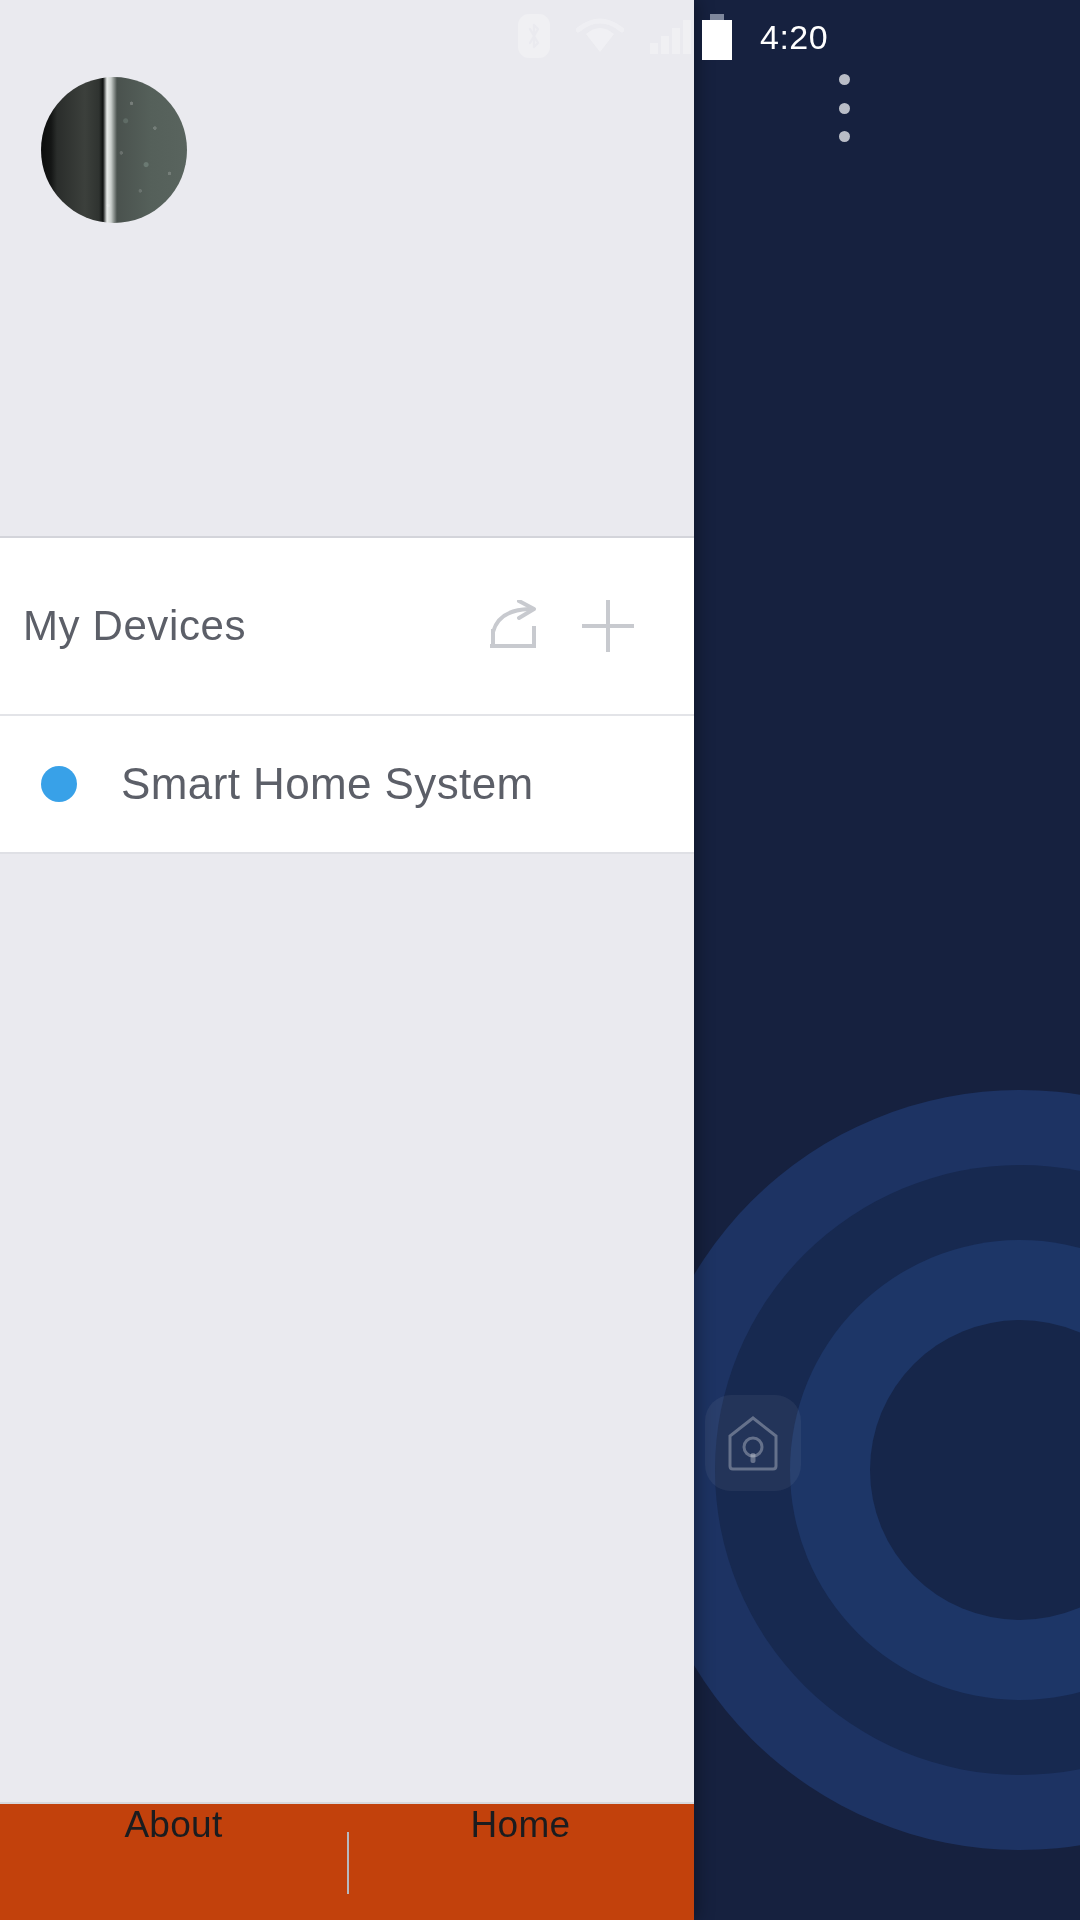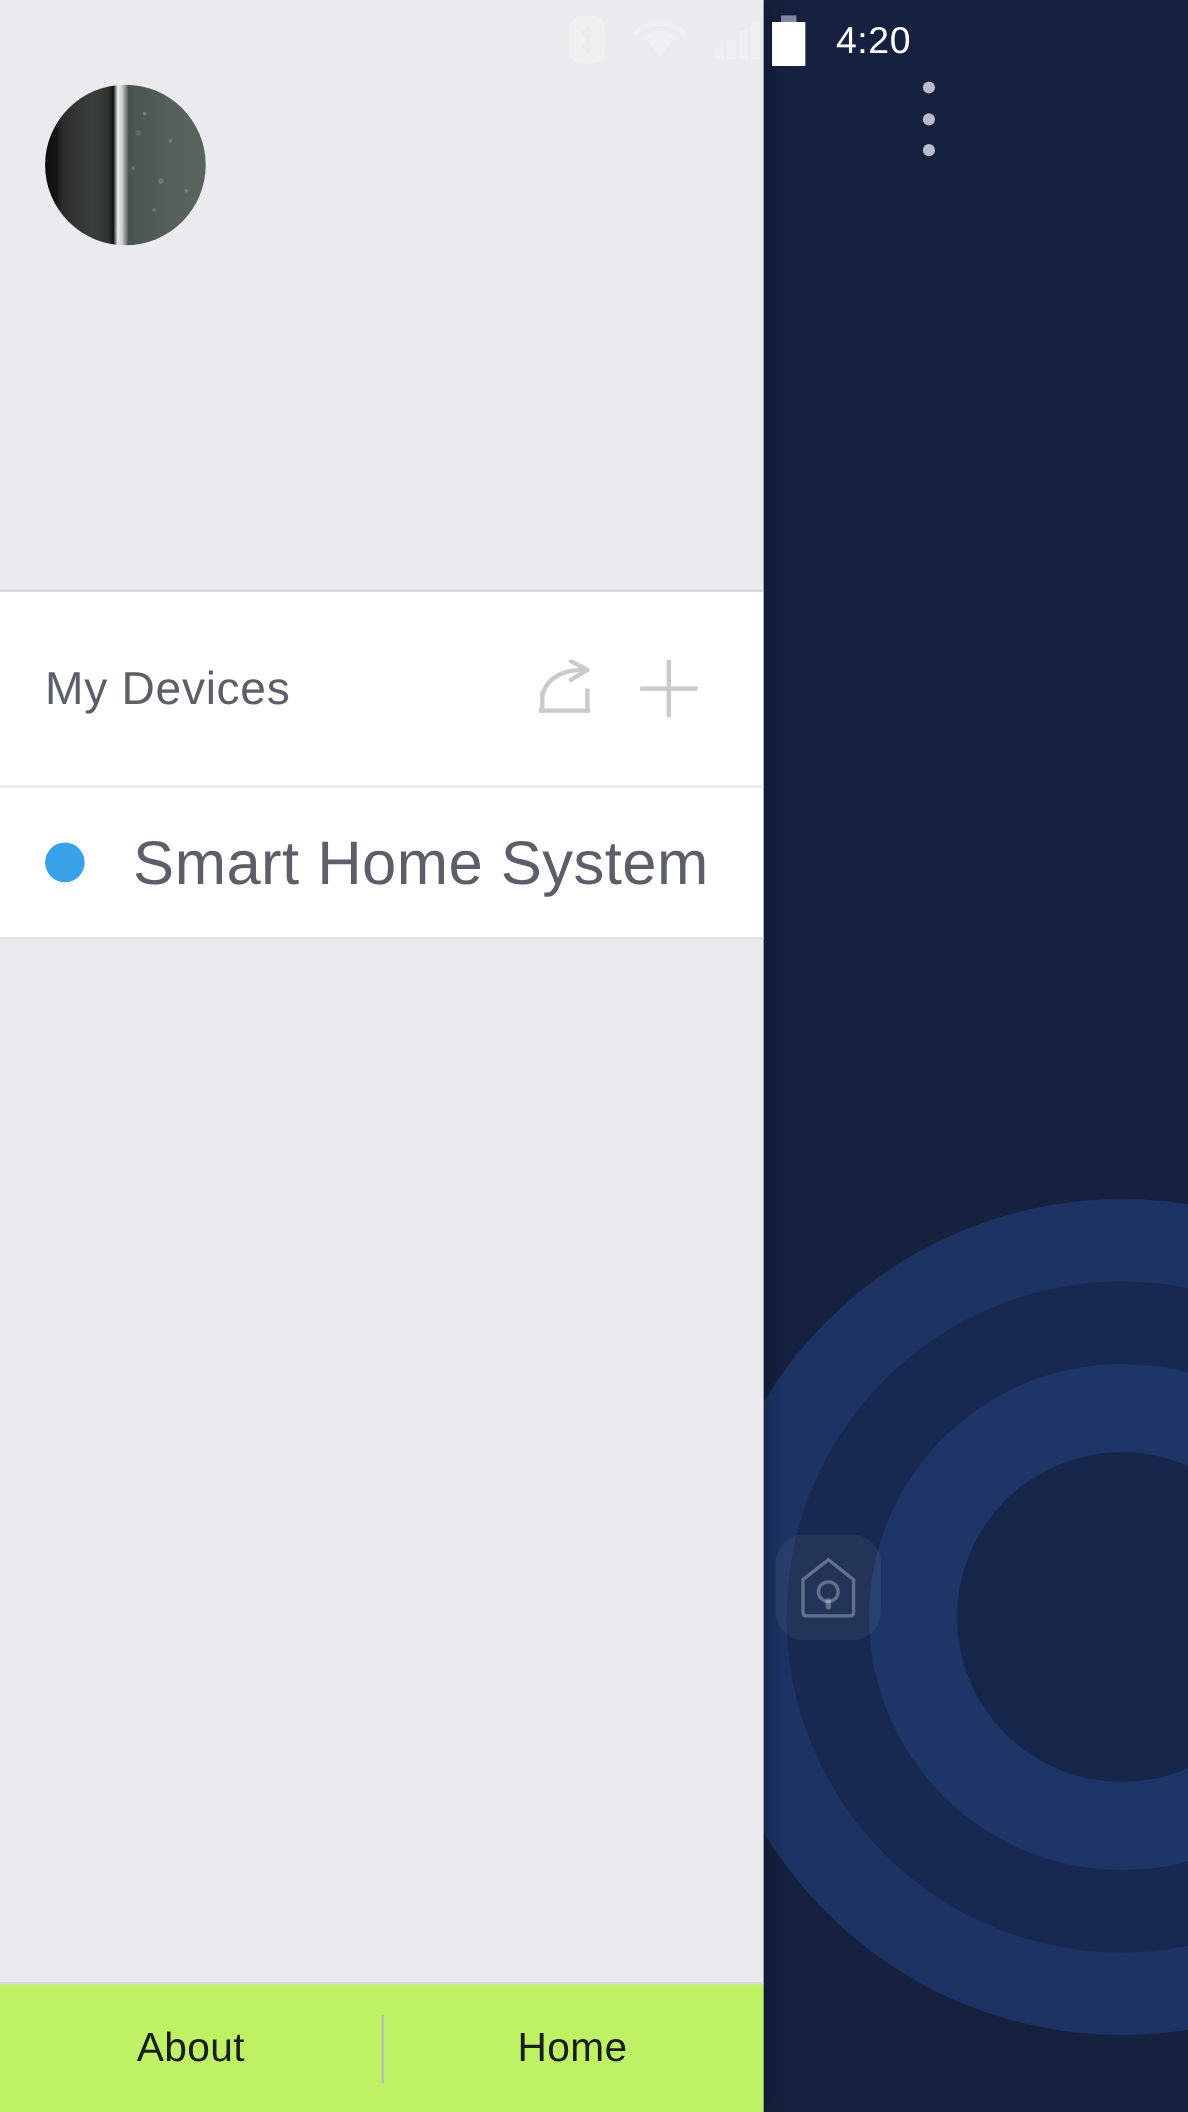--- a/index.html
+++ b/index.html
@@ -116,21 +116,21 @@
       radial-gradient(circle at 88% 66%, rgba(255,255,255,.18) 0 1.5px, transparent 2px),
       radial-gradient(circle at 68% 78%, rgba(255,255,255,.14) 0 1.5px, transparent 2px),
       radial-gradient(circle at 46% 88%, rgba(255,255,255,.15) 0 1.5px, transparent 2px),
       radial-gradient(circle at 72% 60%, rgba(160,185,175,.30) 0 2px, transparent 3px),
       radial-gradient(circle at 58% 30%, rgba(160,185,175,.22) 0 2px, transparent 3px);
   }
 
   #devices-header {
     height:178px; background:#ffffff;
     border-bottom:2px solid #e3e4e8;
-    display:flex; align-items:center; padding:0 40px 0 41px;
+    display:flex; align-items:center; padding:0 40px 0 23px;
   }
   #devices-title {
     font-size:42px; color:#5c5f68; font-weight:400;
     letter-spacing:0.6px; flex:1;
   }
   .hdr-btn {
     width:92px; height:92px; display:flex;
     align-items:center; justify-content:center;
   }
   #share-icon svg { width:54px; height:52px; }
@@ -145,30 +145,30 @@
   .device-row {
     height:138px; display:flex; align-items:center;
     padding:0 41px; background:#ffffff;
     border-bottom:2px solid #dfe0e5;
   }
   .device-dot {
     width:36px; height:36px; border-radius:50%;
     background:#38a1e8; flex:0 0 auto;
   }
   .device-name {
-    font-size:56px; color:#5c5f68; font-weight:400;
+    font-size:44px; color:#5c5f68; font-weight:400;
     margin-left:44px; letter-spacing:0.4px;
   }
 
   #drawer-body { flex:1; background:#eaeaef; }
 
   #drawer-footer {
-    height:118px; background:#bef264;
+    height:118px; background:#c2410c;
     border-top:2px solid #d7d8dd;
-    display:flex; align-items:center; position:relative;
+    display:flex; align-items:flex-start; position:relative;
   }
   .footer-btn {
     flex:1; text-align:center; font-size:37px;
     color:#1b1c1f; font-weight:400; letter-spacing:0.3px;
   }
   #footer-divider {
     position:absolute; left:347px; top:28px;
     width:2px; height:62px; background:#b7b9c0;
   }
 </style>

